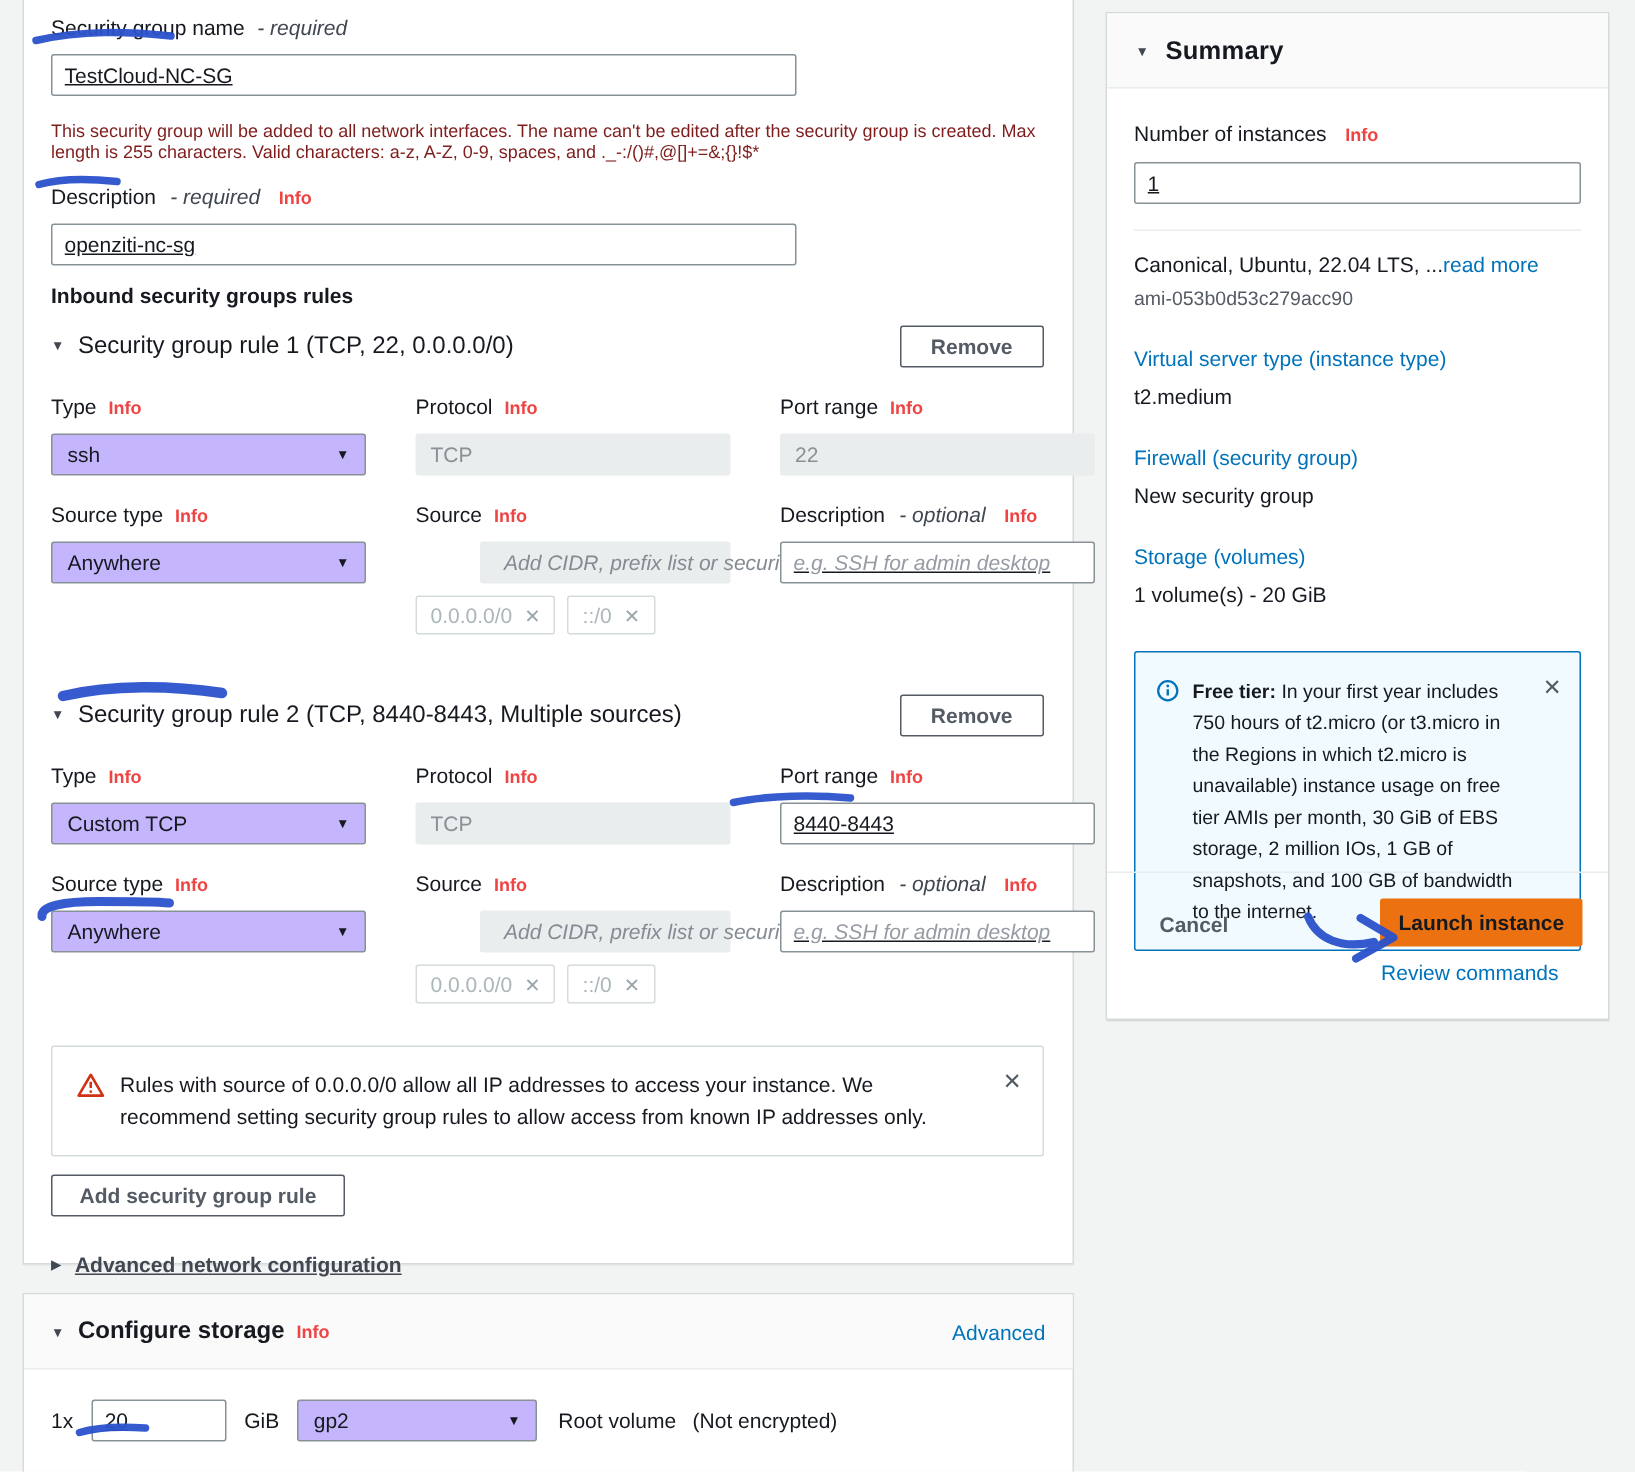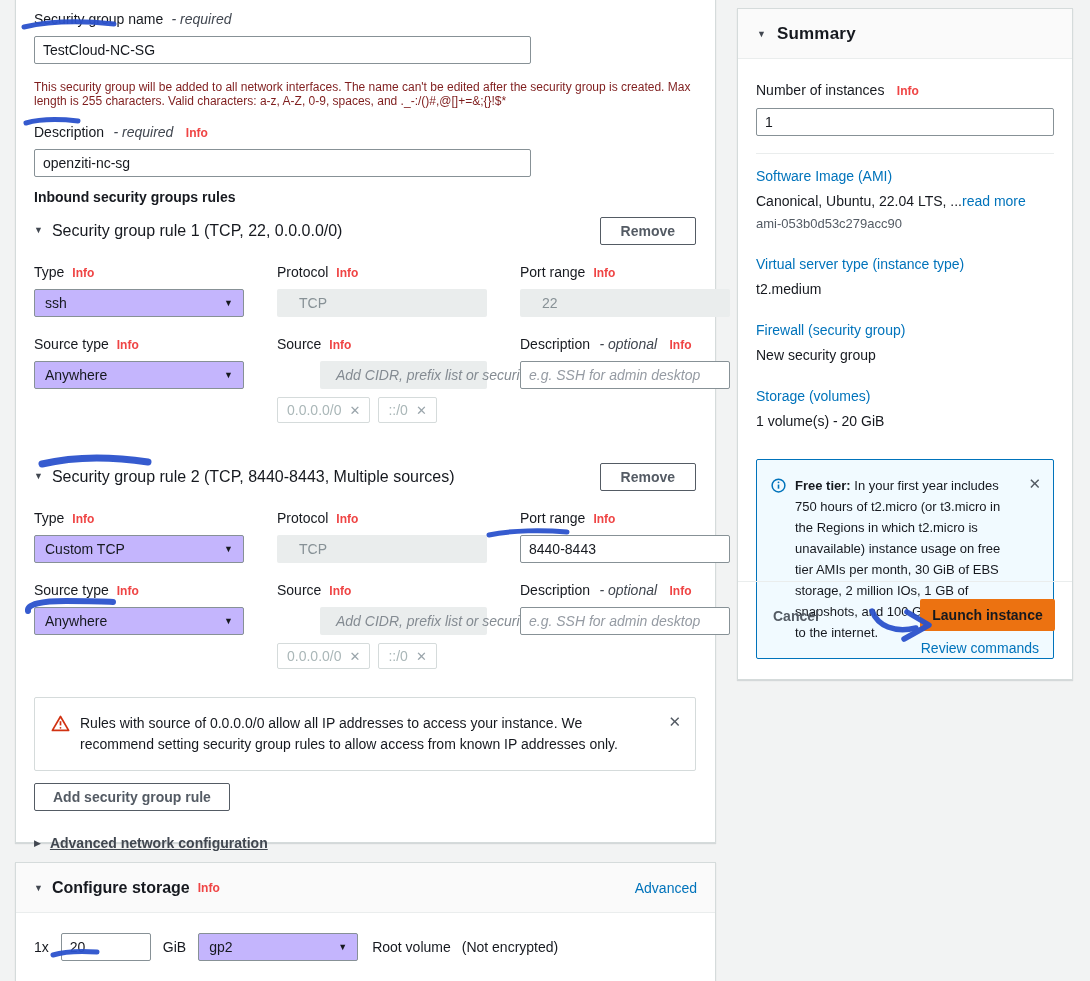--- a/index.html
+++ b/index.html
@@ -21,21 +21,21 @@
   .card-main { left:15px; top:-2px; width:701px; height:845px; border-top:none; padding:0 19px 0 18px; }
   .card-storage { left:15px; top:862px; width:701px; height:121px; border-bottom:none; }
   .panel-summary { left:737px; top:8px; width:336px; height:672px; }
 
   .field-label { font-size:14px; color:#16191f; }
   .em-suffix { font-style:italic; color:#414750; }
   .info-link { color:#ef4444; font-size:12px; font-weight:bold; margin-left:8px; cursor:pointer; }
   .text-input {
     display:block; height:28px; border:1px solid #879196; border-radius:2px;
     font-family:"Liberation Sans", sans-serif; font-size:14px; color:#16191f;
-    padding:0 8px; background:#fff; width:100%;
+    padding:0 8px; background:#fff; width:100%;text-decoration:underline;
   }
   .text-input::placeholder { font-style:italic; color:#959ba3; }
   .help-text { font-size:12px; line-height:14px; color:#7f1d1d; margin-top:16px; }
   .section-title-sm { font-size:14px; font-weight:bold; color:#16191f; }
 
   .rule-header { display:flex; align-items:center; justify-content:space-between; }
   .rule-title { font-size:16px; color:#16191f; display:flex; align-items:flex-start; gap:9px; }
   .tri { font-size:9px; color:#414750; line-height:16px; }
   .btn-secondary {
     background:#fff; border:1px solid #545b64; border-radius:2px; color:#545b64;
@@ -44,21 +44,21 @@
   }
   .grid3 { display:grid; grid-template-columns:210px 210px 210px; column-gap:33px; }
   .select-box {
     height:28px; border:1px solid #879196; border-radius:2px; background:#c4b5fd;
     display:flex; align-items:center; justify-content:space-between;
     padding:0 10px; font-size:14px; color:#16191f; cursor:pointer;
   }
   .select-caret { font-size:9px; color:#16191f; }
   .disabled-box {
     height:28px; border-radius:2px; background:#eaeded; color:#879196;
-    display:flex; align-items:center; padding:0 22px; font-size:14px;
+    display:flex; align-items:center; padding:0 10px; font-size:14px;
   }
   .search-box {
     height:28px; border-radius:2px; background:#eaeded;
     display:flex; align-items:center; gap:7px; padding:0 9px;margin-left:43px;
   }
   .search-box .ph { font-style:italic; color:#848b92; font-size:14px; white-space:nowrap; }
   .chip-row { display:flex; gap:8px; margin-top:8px; }
   .chip {
     display:inline-flex; align-items:center; gap:8px;
     border:1px solid #d5dbdb; border-radius:2px; background:#fff;
@@ -309,21 +309,20 @@
   </div>
   <div class="sum-body">
     <div class="mt22">
       <span class="field-label">Number of instances</span>
       <span class="info-link">Info</span>
     </div>
     <input class="text-input mt9" value="1" style="">
     <hr class="sum-divider">
 
     <div class="sum-sec" style="margin-top:14px">
-      <div class="sum-link">Software Image (AMI)</div>
       <div class="sum-value"><span>Canonical, Ubuntu, 22.04 LTS, ...</span><span class="sum-link">read more</span></div>
       <div class="sum-sub">ami-053b0d53c279acc90</div>
     </div>
 
     <div class="sum-sec">
       <div class="sum-link">Virtual server type (instance type)</div>
       <div class="sum-value">t2.medium</div>
     </div>
 
     <div class="sum-sec">

